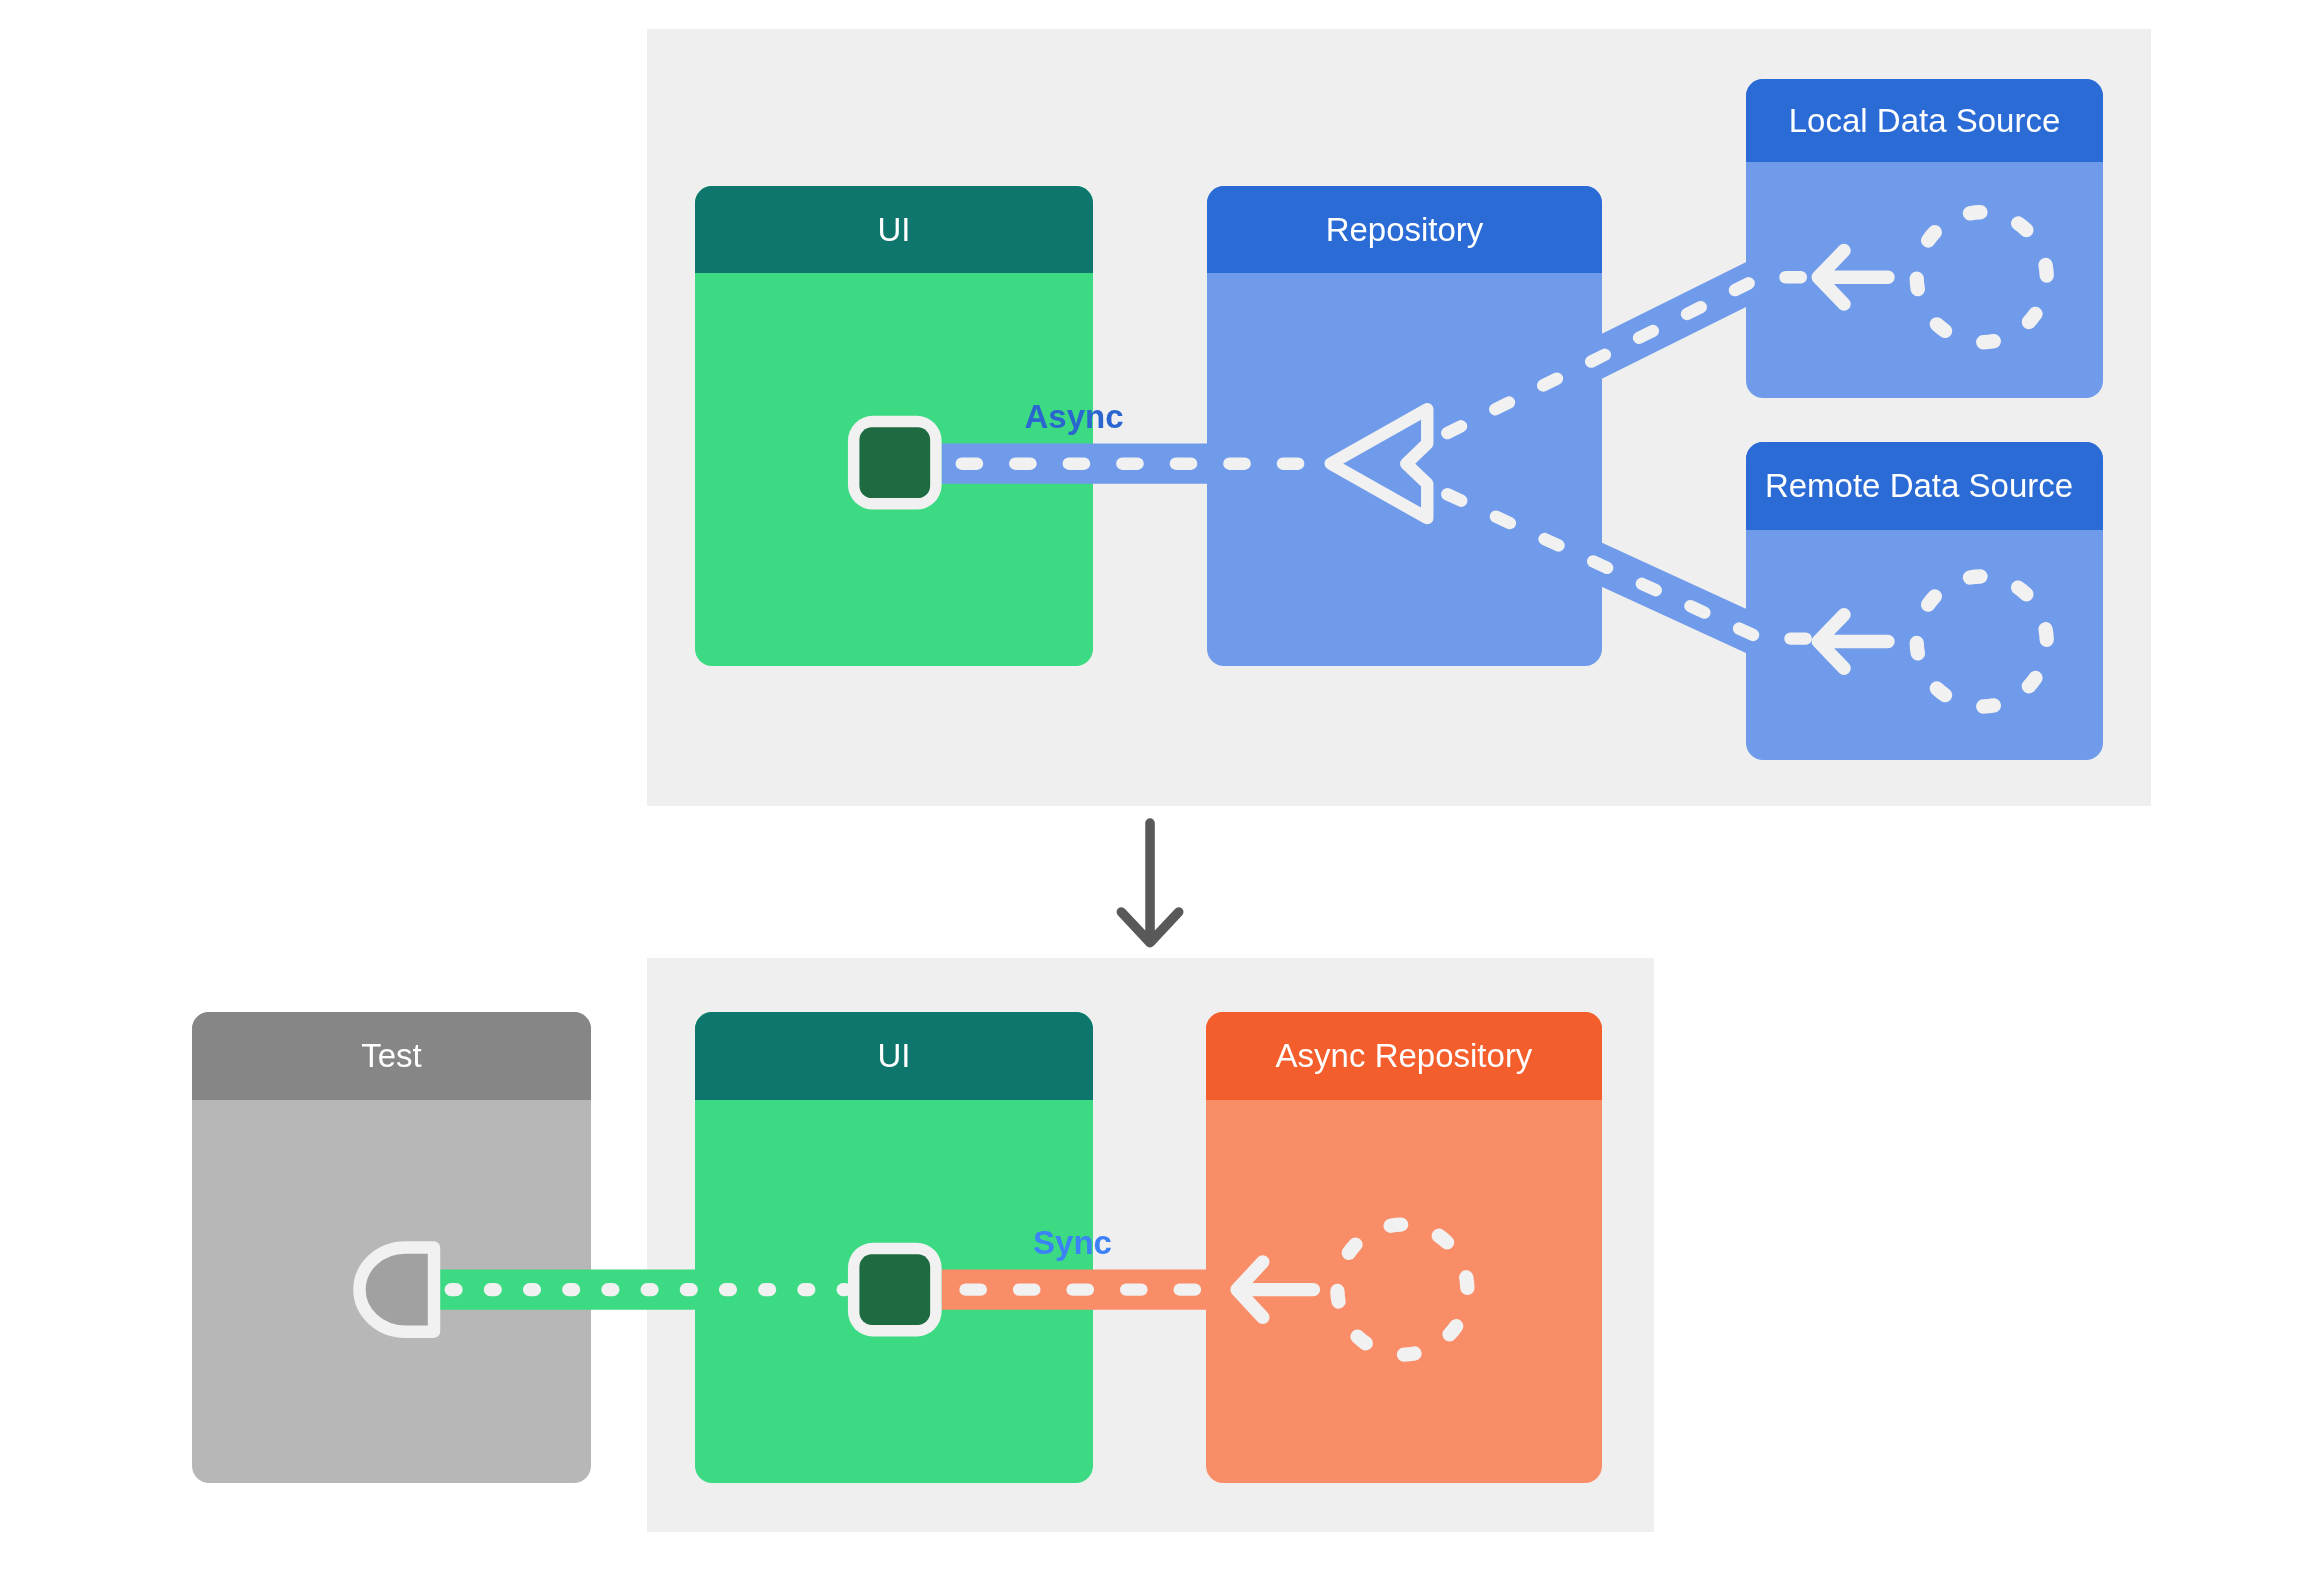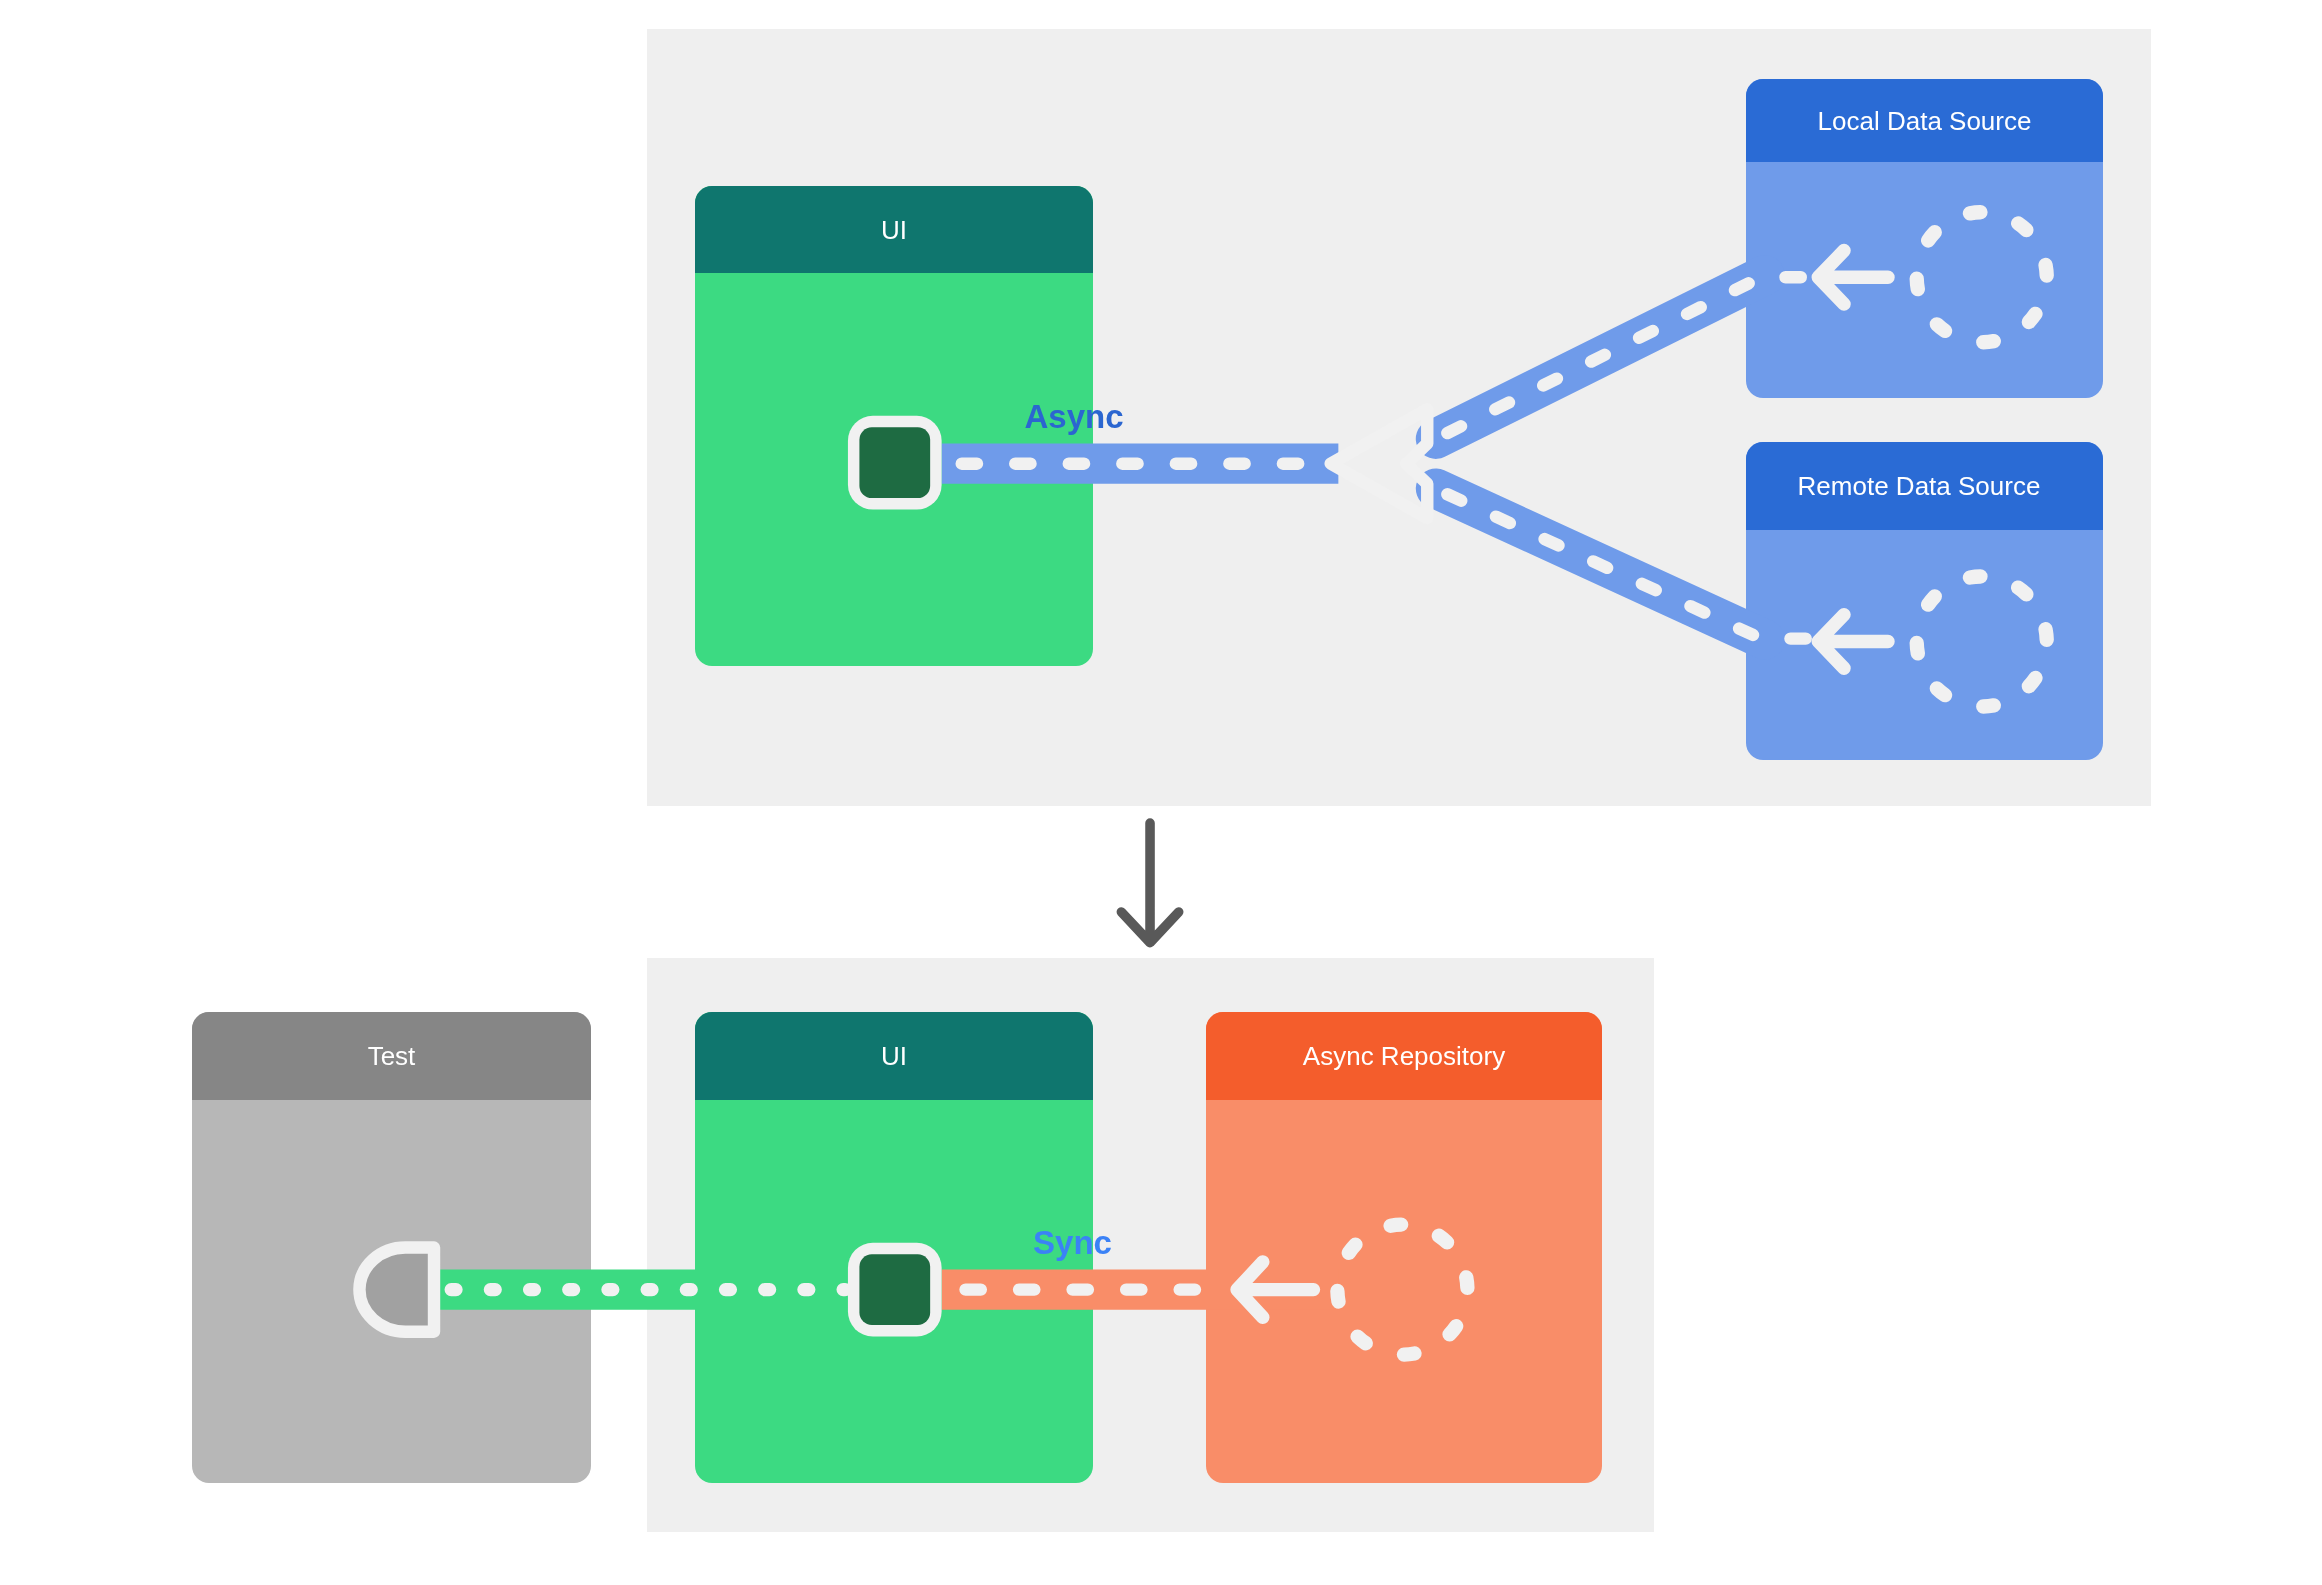--- a/index.html
+++ b/index.html
@@ -6,21 +6,21 @@
   .canvas{
     position:relative;width:2323px;height:1586px;background:#ffffff;overflow:hidden;
     font-family:"Liberation Sans", sans-serif;
   }
   .panel{position:absolute;background:#EFEFEF;}
   .panel.top{left:647px;top:29px;width:1504px;height:777px;}
   .panel.bottom{left:647px;top:958px;width:1007px;height:574px;}
   .box{position:absolute;border-radius:17px;overflow:hidden;}
   .box .hdr{
     width:100%;display:flex;align-items:center;justify-content:center;
-    color:#ffffff;font-size:26px;line-height:38px;text-align:center;
+    color:#ffffff;font-size:33px;line-height:38px;text-align:center;
     box-sizing:border-box;padding:0 17px;
   }
   
   .green-box{background:#3CDA82;} .green-box .hdr{background:#0f766e;}
   .blue-box{background:#6F9BEA;}  .blue-box .hdr{background:#2A6BD5;}
   .orange-box{background:#F98D68;}.orange-box .hdr{background:#F45D2C;}
   .gray-box{background:#B7B7B7;}  .gray-box .hdr{background:#868686;}
   
   .ui-top       {left:695px; top:186px; width:398px;height:480px;}
   .ui-top .hdr  {height:87px;}
@@ -45,20 +45,23 @@
 </head>
 <body>
 
 <div class="canvas">
 
   <div class="panel top"></div>
   <div class="panel bottom"></div>
 
   <div class="box green-box ui-top">
     <div class="hdr">UI</div>
+  </div>
+  <div class="box blue-box repository">
+    <div class="hdr">Repository</div>
   </div>
   <div class="box blue-box local-ds">
     <div class="hdr">Local Data Source</div>
   </div>
   <div class="box blue-box remote-ds">
     <div class="hdr">Remote Data Source</div>
   </div>
 
   <div class="box gray-box test-box">
     <div class="hdr">Test</div>

